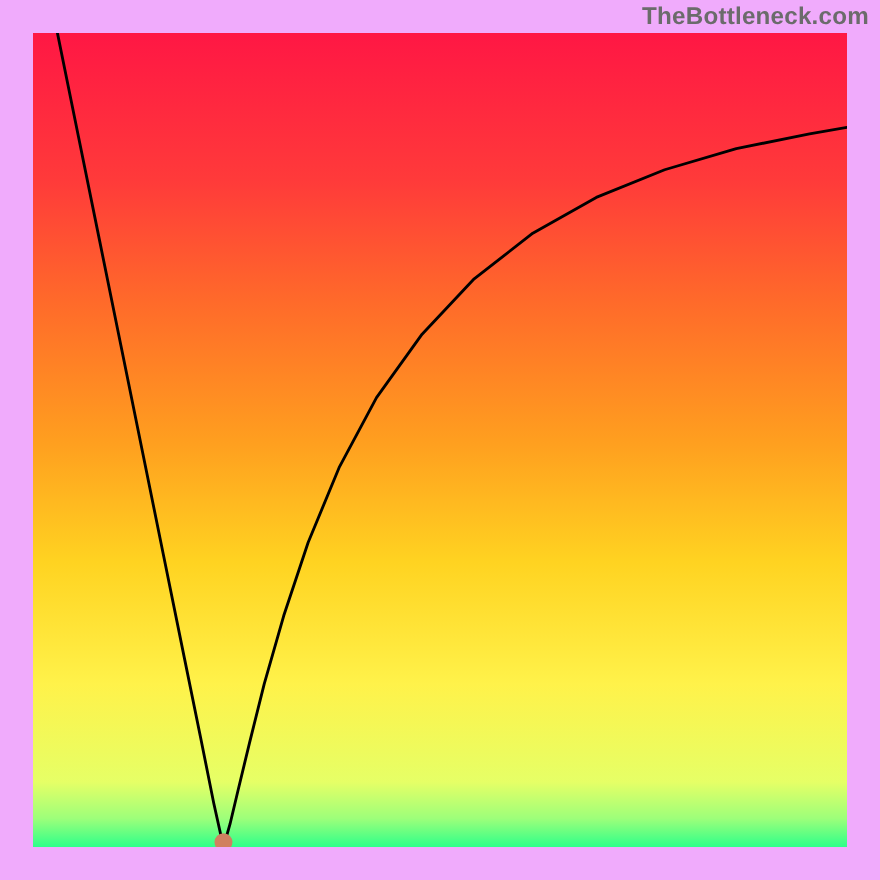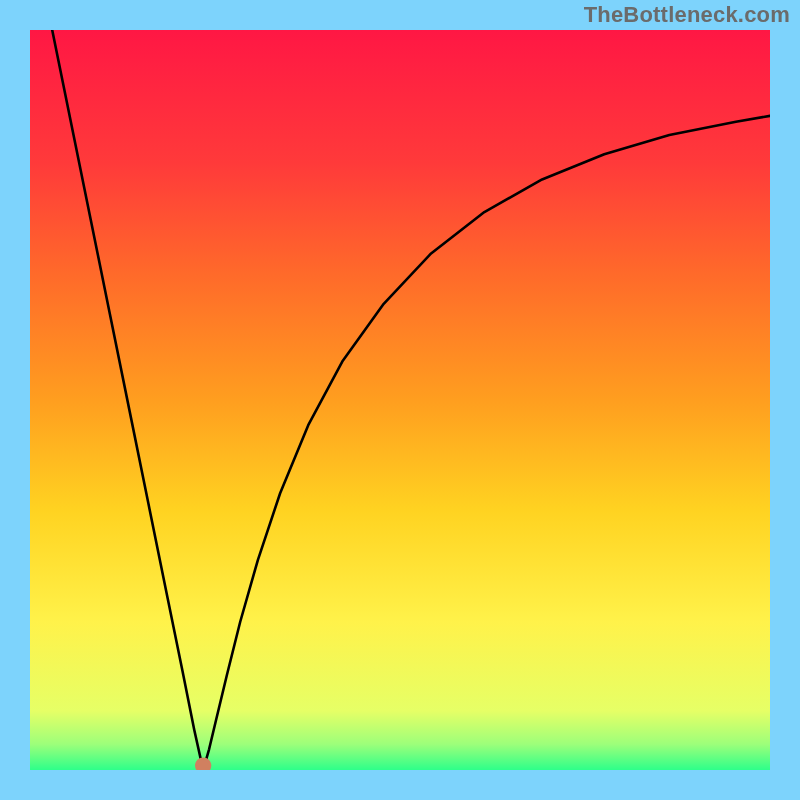--- a/index.html
+++ b/index.html
@@ -7,21 +7,21 @@
     padding: 0;
     width: 800px;
     height: 800px;
     background: #000;
     font-family: Arial, Helvetica, sans-serif;
   }
   .frame {
     position: relative;
     width: 800px;
     height: 800px;
-    background: #7dd3fc;
+    background: #f0abfc;
   }
   .watermark {
     position: absolute;
     top: 2px;
     right: 10px;
     color: #6b6b6b;
     font-size: 22px;
     font-weight: 600;
     letter-spacing: 0.2px;
     z-index: 5;

